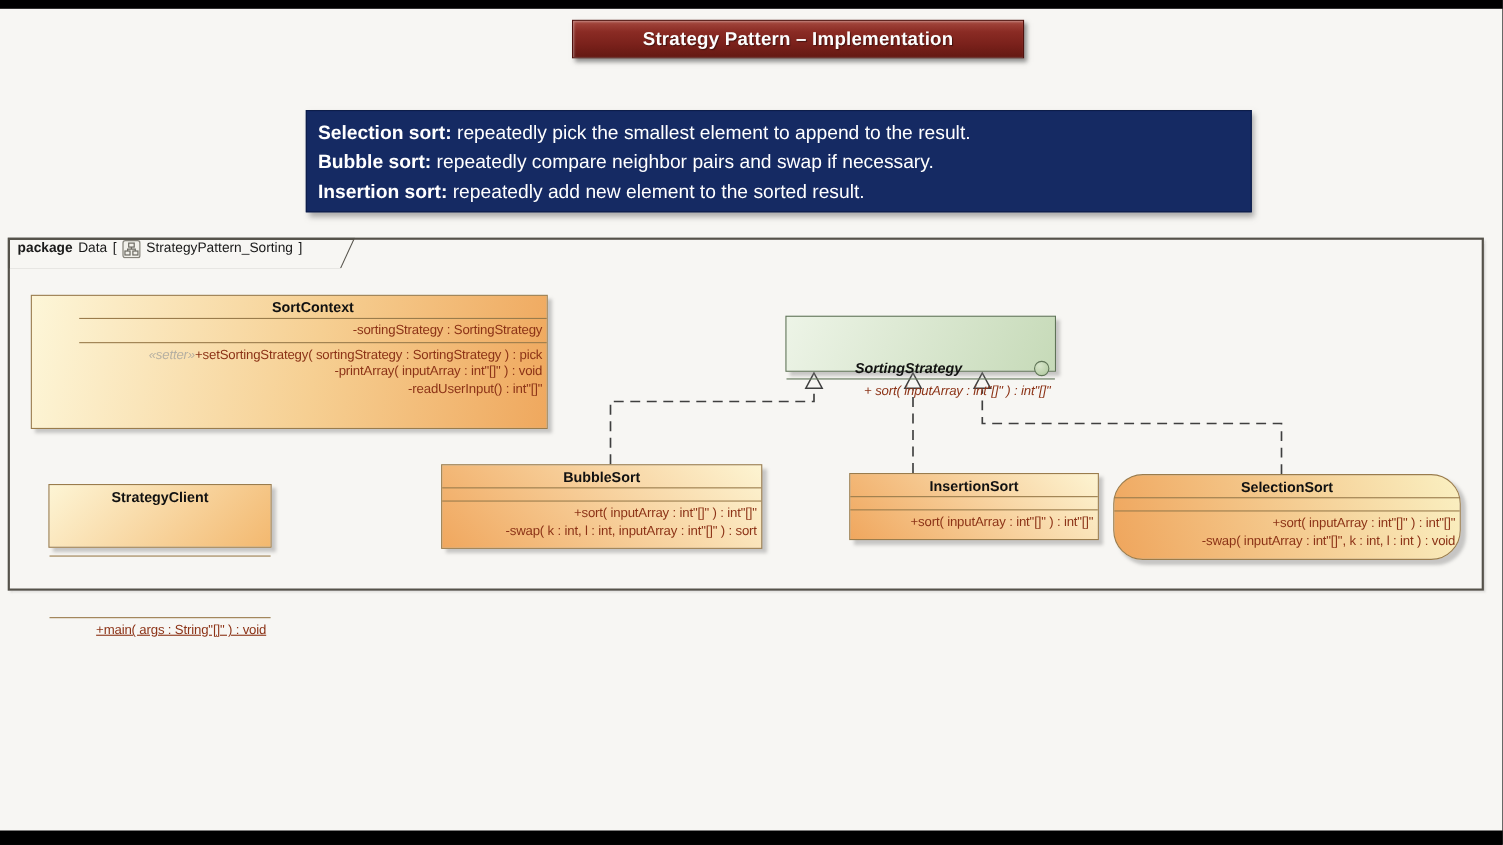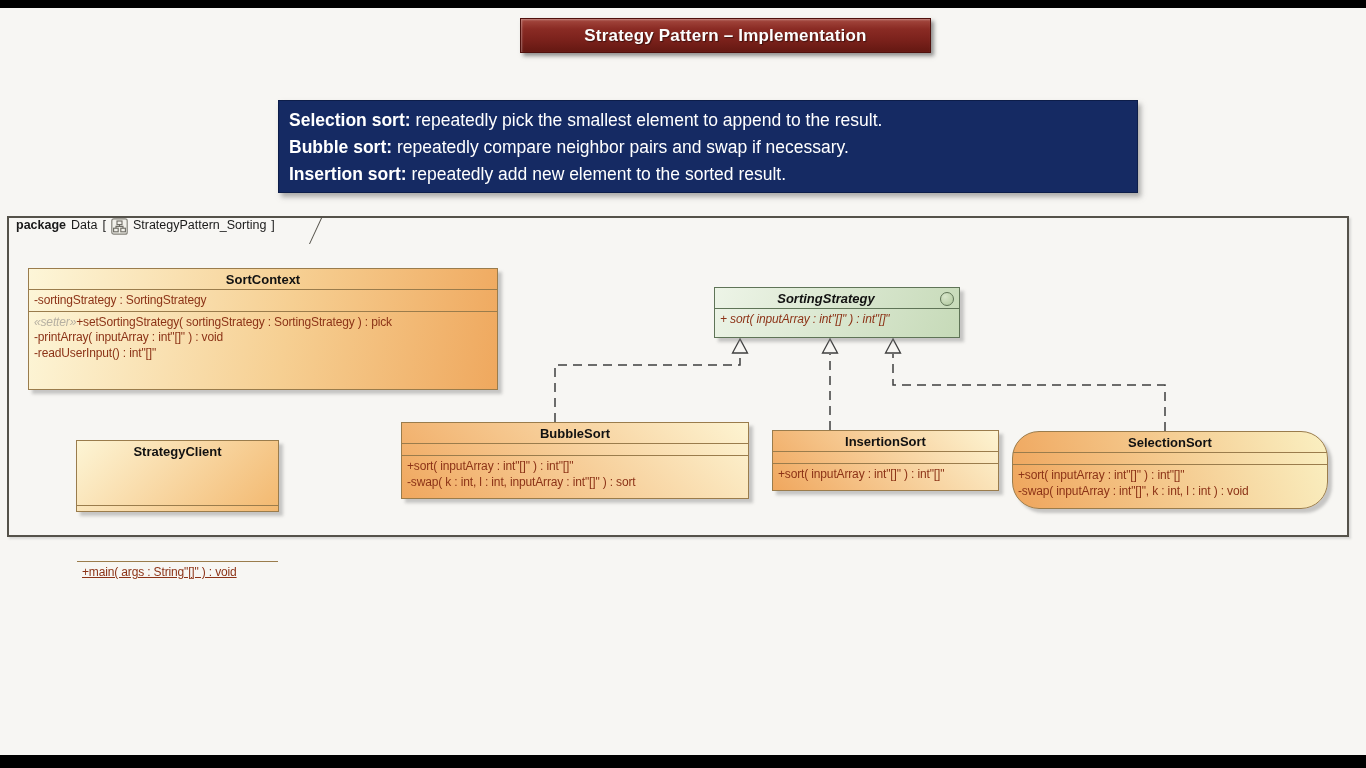--- a/index.html
+++ b/index.html
@@ -42,40 +42,40 @@
 
   
   .uml { position:absolute; border:1px solid #9a7c4c;
          box-shadow:4px 4px 3px rgba(125,125,125,.4);
          display:flex; flex-direction:column; }
   .uml-header { text-align:center; font-weight:bold; font-size:13px; color:#111;
                 padding:3px 2px 2px 2px; position:relative; }
   .uml-attrs, .uml-ops { border-top:1px solid #9a7c4c; padding:3px 4px 2px 5px; flex:0 0 auto; }
   .uml-ops { flex:1 1 auto; }
   .uml-attrs.empty { min-height:12px; padding:0; }
-  .m-line { font-size:12px; line-height:15.5px; color:#8c3317; white-space:nowrap; letter-spacing:-0.15px; }
+  .m-line { font-size:12px; line-height:15.5px; color:#8c3317; white-space:nowrap; letter-spacing:-0.15px;text-align:right; }
   .stereo { color:#b6b0a2;font-style:italic; }
   .u { text-decoration:underline; }
   .it { font-style:italic; }
 
   .c-sortcontext   { left:28px;  top:268px; width:470px; height:122px;
-                     background:linear-gradient(100deg,#fdf6d8 0%,#f6cf92 55%,#efa85e 100%); }
-  .c-strategyclient{ left:76px;  top:440px; width:203px; height:72px;
+                     background:linear-gradient(100deg,#fdf6d8 0%,#f6cf92 55%,#efa85e 100%);padding-left:43px; }
+  .c-strategyclient{ left:44px;  top:440px; width:203px; height:58px;
                      background:linear-gradient(135deg,#fdf5d5 0%,#f3b86f 100%);gap:44px; }
-  .c-bubblesort    { left:401px; top:422px; width:348px; height:77px;
+  .c-bubblesort    { left:401px; top:422px; width:292px; height:77px;
                      background:linear-gradient(225deg,#fdf4d2 0%,#f0a75e 100%); }
   .c-insertionsort { left:772px; top:430px; width:227px; height:61px;
                      background:linear-gradient(225deg,#fdf4d2 0%,#f0a75e 100%); }
   .c-selectionsort { left:1012px;top:431px; width:316px; height:78px;
                      background:linear-gradient(250deg,#faf0c2 0%,#efa55c 100%);border-radius:27px; }
 
   .c-interface { left:714px; top:287px; width:246px; height:51px;
                  background:linear-gradient(115deg,#edf4e7 0%,#c6dab8 100%);
                  border:1px solid #5f7457; box-shadow:4px 4px 3px rgba(125,125,125,.4); }
-  .c-interface .uml-header { font-style:italic; padding-right:24px; }
+  .c-interface .uml-header { font-style:italic; padding-right:24px;margin-top:36px; }
   .c-interface .uml-ops { border-top:1px solid #5f7457; }
   .iface-ball { position:absolute; right:5px; top:4px; width:14px; height:14px;
                 border:1.5px solid #5f7457; border-radius:50%;
                 background:radial-gradient(circle at 35% 30%, #d8e6cb, #aec79c); }
 
   svg.connectors { position:absolute; left:0; top:0; pointer-events:none; }
 </style>
 </head>
 <body>
 

